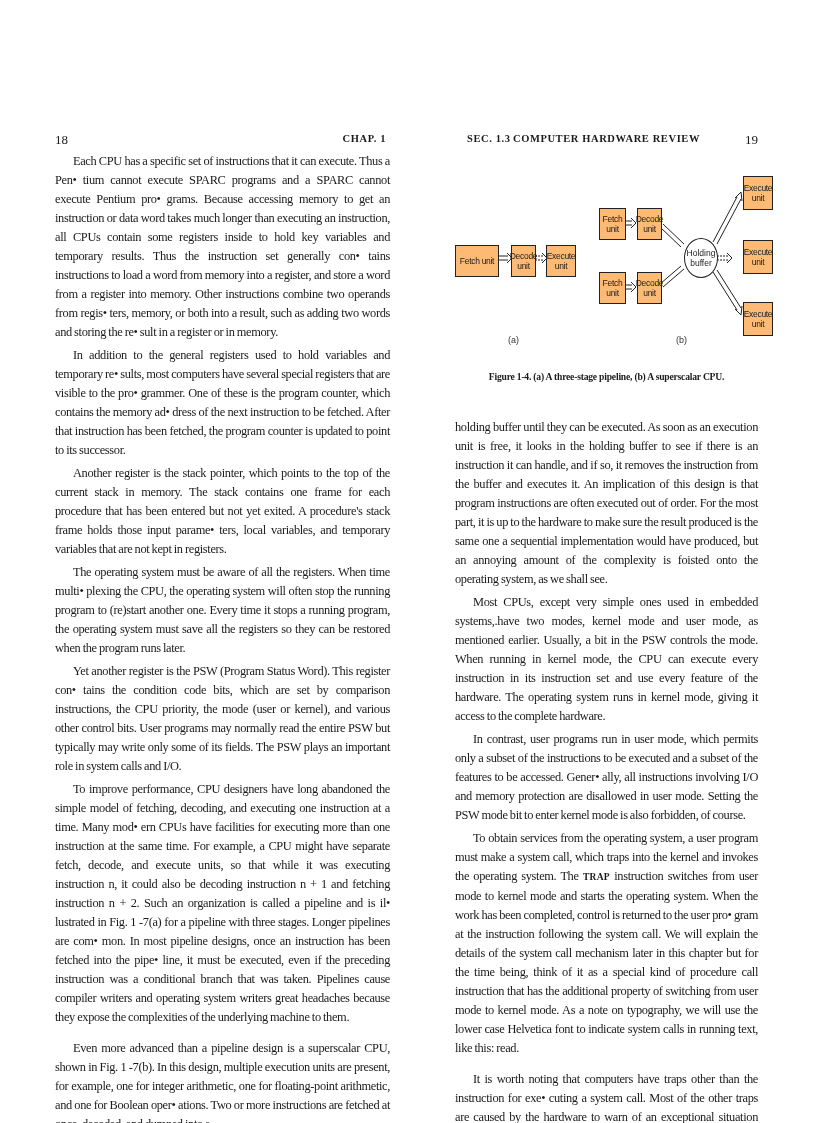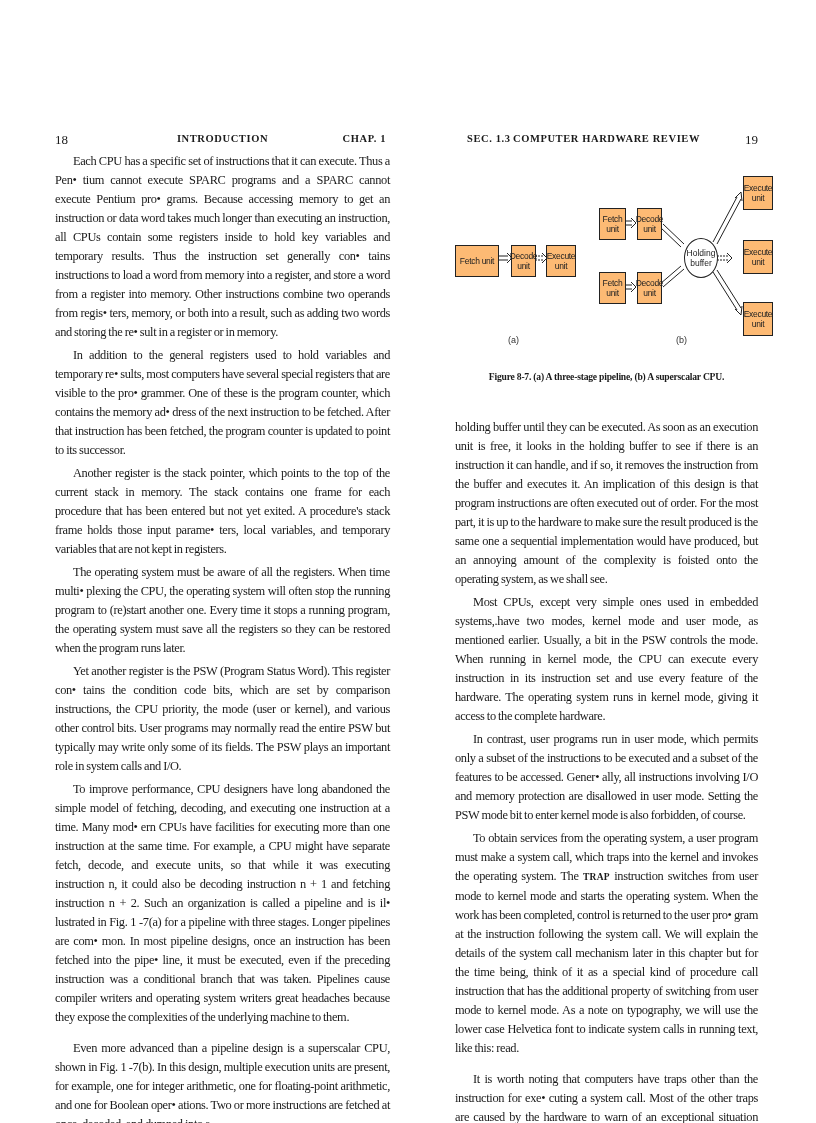--- a/index.html
+++ b/index.html
@@ -27,21 +27,20 @@
   .caption{position:absolute;left:455px;top:371px;width:303px;text-align:center;font-size:9.6px;font-weight:bold;letter-spacing:-0.2px;}
   svg.arrows{position:absolute;left:0;top:0;}
   .trap{font-weight:bold;font-size:9.5px;letter-spacing:0.3px;}
 </style>
 </head>
 <body>
 
 <div class="page left">
   <div class="hdr">
     <span class="pn" style="left:0">18</span>
-    <span class="mid">INTRODUCTION</span>
     <span class="side" style="right:4px">CHAP. 1</span>
   </div>
   <div class="body" style="top:152px;left:0;width:335px;">
     <p>Each CPU has a specific set of instructions that it can execute. Thus a Pen• tium cannot execute SPARC programs and a SPARC cannot execute Pentium pro• grams. Because accessing memory to get an instruction or data word takes much longer than executing an instruction, all CPUs contain some registers inside to hold key variables and temporary results. Thus the instruction set generally con• tains instructions to load a word from memory into a register, and store a word from a register into memory. Other instructions combine two operands from regis• ters, memory, or both into a result, such as adding two words and storing the re• sult in a register or in memory.</p>
     <p>In addition to the general registers used to hold variables and temporary re• sults, most computers have several special registers that are visible to the pro• grammer. One of these is the program counter, which contains the memory ad• dress of the next instruction to be fetched. After that instruction has been fetched, the program counter is updated to point to its successor.</p>
     <p>Another register is the stack pointer, which points to the top of the current stack in memory. The stack contains one frame for each procedure that has been entered but not yet exited.  A procedure's stack frame holds those input parame• ters, local variables, and temporary variables that are not kept in registers.</p>
     <p>The operating system must be aware of all the registers. When time multi• plexing the CPU, the operating system will often stop the running program to (re)start another one. Every time it stops a running program, the operating system must save all the registers so they can be restored when the program runs later.</p>
     <p>Yet another register is the PSW (Program Status Word).  This register con• tains the condition code bits, which are set by comparison instructions, the CPU priority, the mode (user or kernel), and various other control bits. User programs may normally read the entire PSW but typically may write only some of its fields. The PSW plays an important role in system calls and I/O.</p>
     <p>To improve performance, CPU designers have long abandoned the simple model of fetching, decoding, and executing one instruction at a time. Many mod• ern CPUs have facilities for executing more than one instruction at the same time. For example, a CPU might have separate fetch, decode, and execute units, so that while it was executing instruction n, it could also be decoding instruction n + 1 and fetching instruction n + 2.  Such an organization is called a pipeline and is il• lustrated in Fig. 1 -7(a) for a pipeline with three stages. Longer pipelines are com• mon.  In most pipeline designs, once an instruction has been fetched into the pipe• line, it must be executed, even if the preceding instruction was a conditional branch that was taken. Pipelines cause compiler writers and operating system writers great headaches because they expose the complexities of the underlying machine to them.</p>
     <div class="gap"></div>
@@ -102,21 +101,21 @@
   <div class="box" style="left:182px;top:36px;width:23px;height:30px;">Decode unit</div>
   <div class="box" style="left:144px;top:100px;width:25px;height:30px;">Fetch unit</div>
   <div class="box" style="left:182px;top:100px;width:23px;height:30px;">Decode unit</div>
   <div class="circle" style="left:229px;top:66px;width:32px;height:38px;">Holding buffer</div>
   <div class="box" style="left:288px;top:4px;width:28px;height:32px;">Execute unit</div>
   <div class="box" style="left:288px;top:68px;width:28px;height:32px;">Execute unit</div>
   <div class="box" style="left:288px;top:130px;width:28px;height:32px;">Execute unit</div>
   <span class="sublabel" style="left:221px;top:163px;">(b)</span>
 </div>
 
-<div class="caption">Figure 8-7.  (a) A three-stage pipeline, (b) A superscalar CPU.</div>
+<div class="caption">Figure 1-4.  (a) A three-stage pipeline, (b) A superscalar CPU.</div>
 
 <div class="body" style="top:418px;left:455px;width:303px;">
   <p class="cont">holding buffer until they can be executed.  As soon as an execution unit is free, it looks in the holding buffer to see if there is an instruction it can handle, and if so, it removes the instruction from the buffer and executes it.  An implication of this design is that program instructions are often executed out of order. For the most part, it is up to the hardware to make sure the result produced is the same one a sequential implementation would have produced, but an annoying amount of the complexity is foisted onto the operating system, as we shall see.</p>
   <p>Most CPUs, except very simple ones used in embedded systems,.have two modes, kernel mode and user mode, as mentioned earlier. Usually, a bit in the PSW controls the mode.  When running in kernel mode, the CPU can execute every instruction in its instruction set and use every feature of the hardware. The operating system runs in kernel mode, giving it access to the complete hardware.</p>
   <p>In contrast, user programs run in user mode, which permits only a subset of the instructions to be executed and a subset of the features to be accessed. Gener• ally, all instructions involving I/O and memory protection are disallowed in user mode. Setting the PSW mode bit to enter kernel mode is also forbidden, of course.</p>
   <p><span>To obtain services from the operating system, a user program must make a system call, which traps into the kernel and invokes the operating system. The</span> <span class="trap">TRAP</span><span> instruction switches from user mode to kernel mode and starts the operating system. When the work has been completed, control is returned to the user pro• gram at the instruction following the system call.  We will explain the details of the system call mechanism later in this chapter but for the time being, think of it as a special kind of procedure call instruction that has the additional property of switching from user mode to kernel mode.  As a note on typography, we will use the lower case Helvetica font to indicate system calls in running text, like this: read.</span></p>
   <div class="gap"></div>
   <p>It is worth noting that computers have traps other than the instruction for exe• cuting a system call. Most of the other traps are caused by the hardware to warn of an exceptional situation such as an attempt to divide by 0 or a floating-point underflow.  In all cases the operating system gets control and must decide what to</p>
 </div>
 

